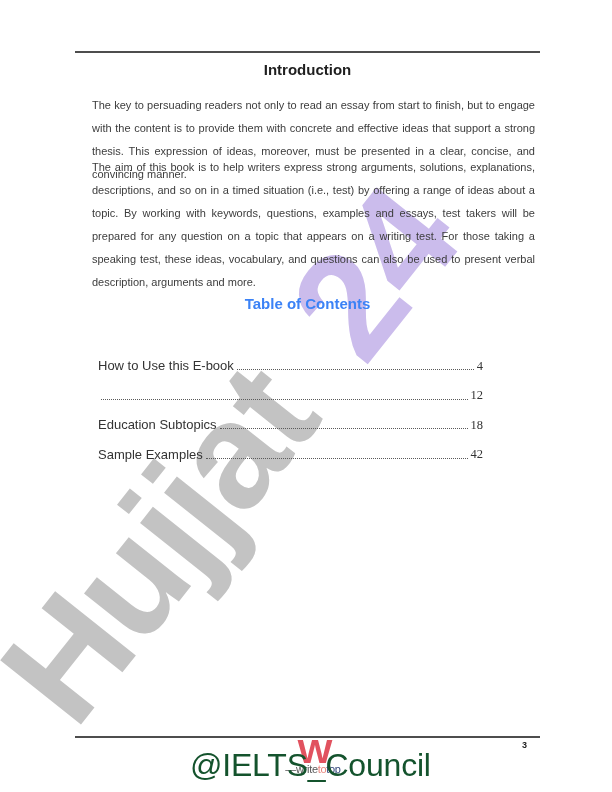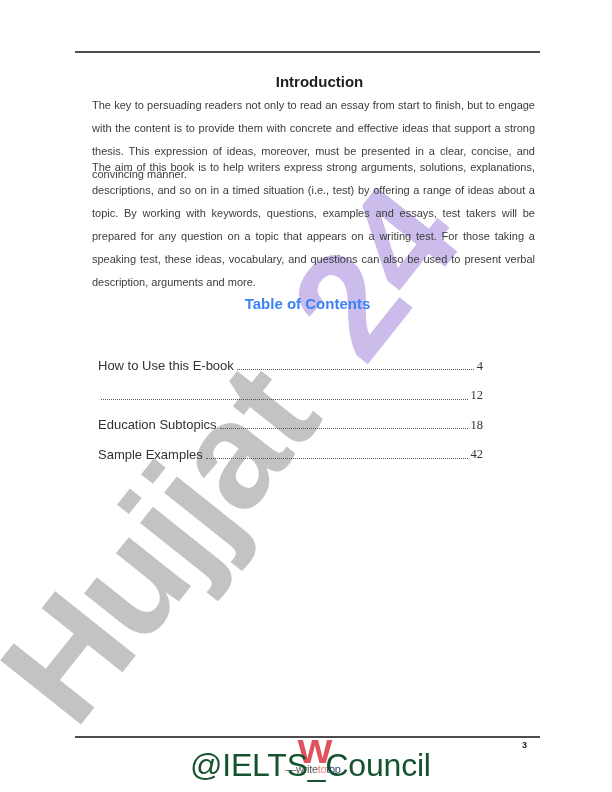--- a/index.html
+++ b/index.html
@@ -28,21 +28,21 @@
 
   
   .top-rule,.footer-rule{
     left:75px;width:465px;height:1.6px;background:#4d4d4d;
   }
   .top-rule{top:51px;}
   .footer-rule{top:736px;}
 
   
   .intro-title{
-    top:61px;left:75px;width:465px;margin:12px;
+    top:61px;left:75px;width:465px;margin:0;
     text-align:center;font-size:15px;font-weight:bold;color:#1f1f1f;
   }
   .toc-title{
     top:295px;left:75px;width:465px;margin:0;
     text-align:center;font-size:15px;font-weight:bold;color:#3b82f6;
   }
 
   
   .body-par{
     left:88px;width:443px;margin:4px;

